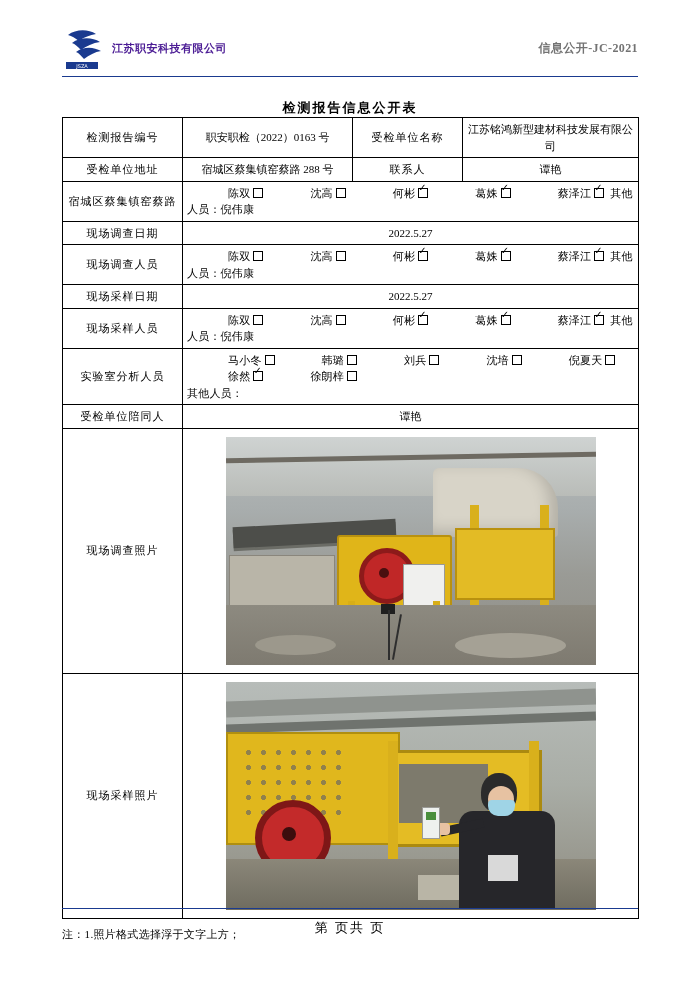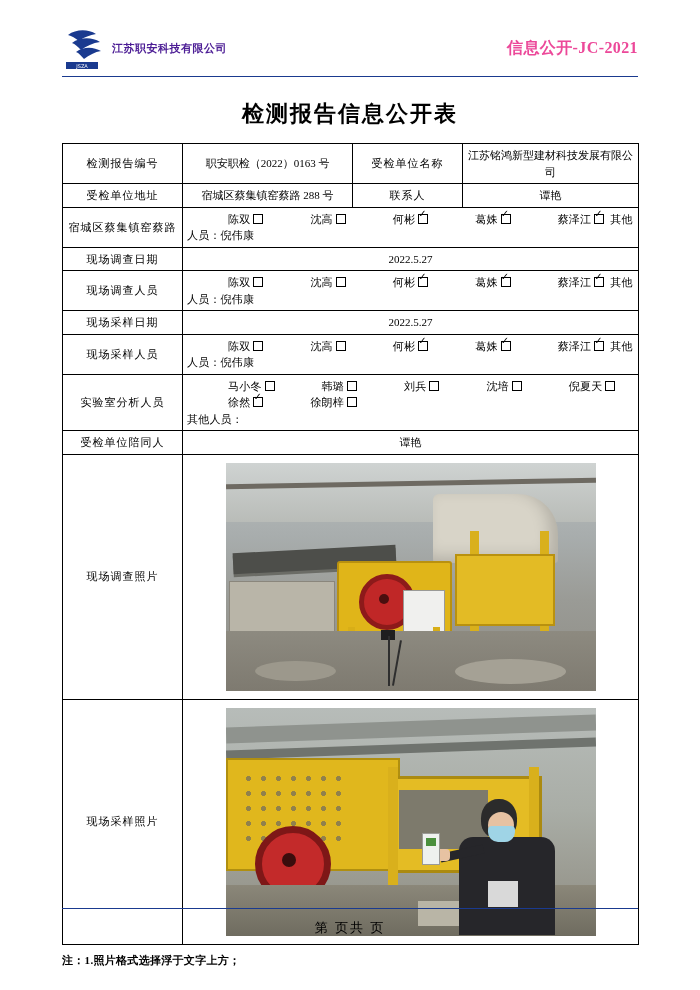--- a/index.html
+++ b/index.html
@@ -44,35 +44,35 @@
     position: relative;
   }
   .company-name {
     font-size: 11px;
     color: #4c1d95;
     font-weight: bold;
     letter-spacing: 0.5px;
     font-family: "Liberation Serif", "DejaVu Serif", serif;
   }
   .doc-code {
-    font-size: 16px;
-    color: #ec4899;
+    font-size: 12px;
+    color: #737373;
     font-weight: bold;
     letter-spacing: 0.4px;
   }
   .header-rule {
     border-bottom: 1.6px solid #1a3a8f;
     margin-top: 2px;
   }
   
   .doc-title {
     text-align: center;
-    font-size: 22px;
+    font-size: 13px;
     font-weight: bold;
-    margin: 22px 0 14px 0;
+    margin: 22px 0 0 0;
     letter-spacing: 2px;
     font-family: "Liberation Sans", sans-serif;
   }
   
   table.main {
     border-collapse: collapse;
     width: 100%;
     table-layout: fixed;
   }
   table.main td {
@@ -173,21 +173,20 @@
   .ph2 .logo-patch { position:absolute; left:71%; top:76%; width:30px; height:26px; background:#d9d9d9; }
   .ph2 .arm { position:absolute; left:58%; top:62%; width:12%; height:9px; background:#26262a; transform: rotate(-12deg); }
   .ph2 .hand { position:absolute; left:57%; top:62%; width:14px; height:12px; border-radius:4px; background:#e7c2a2; }
   .ph2 .device { position:absolute; left:53%; top:55%; width:16px; height:30px; background:#eef1ee; border:1px solid #9a9a96; }
   .ph2 .device::after { content:""; position:absolute; left:3px; top:4px; width:10px; height:8px; background:#4a8f3c; }
   
   .note {
     font-size: 11px;
     margin-top: 8px;
     letter-spacing: 0.3px;
-    font-weight: bold;
   }
   
   .footer {
     position: absolute;
     left: 62px;
     top: 908px;
     width: 576px;
   }
   .footer-rule { border-bottom: 1.2px solid #1a3a8f; }
   .footer-text {

